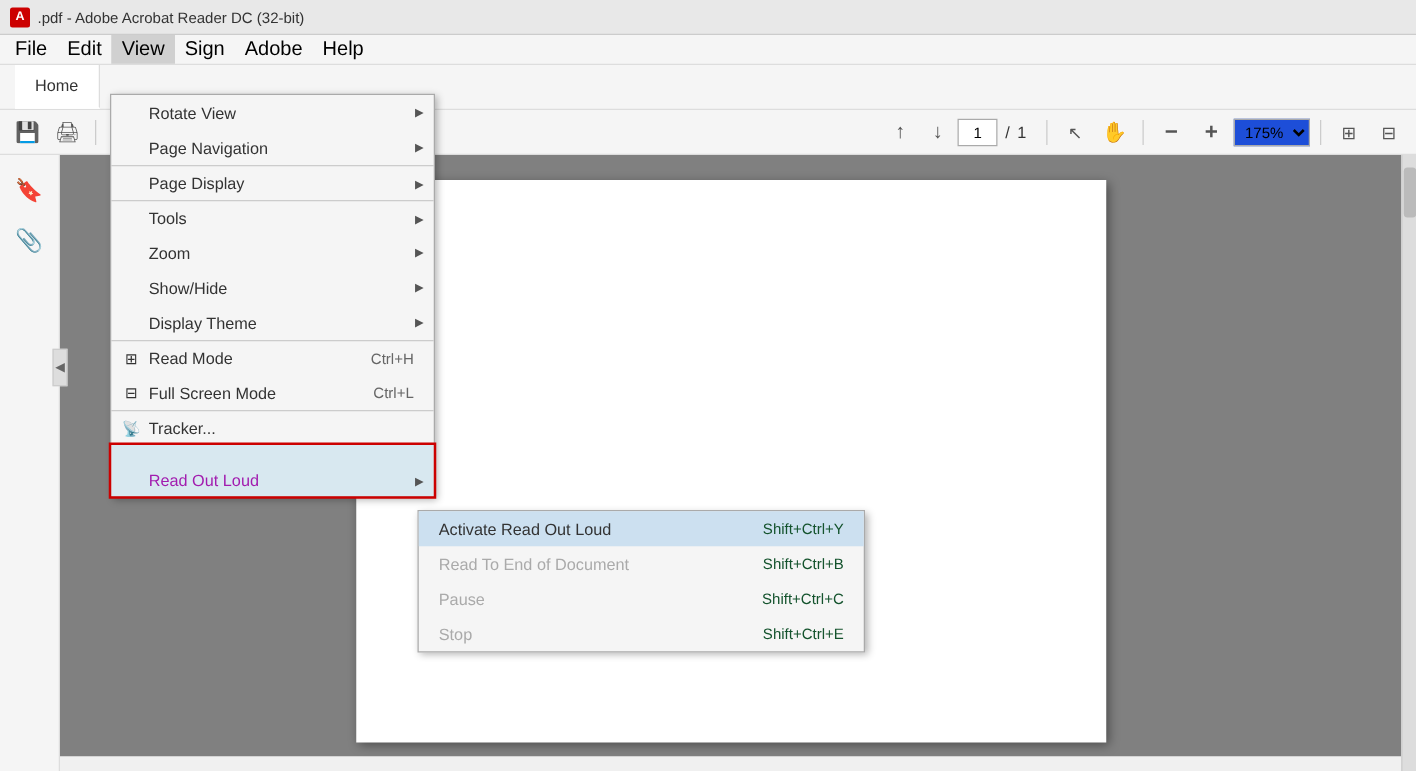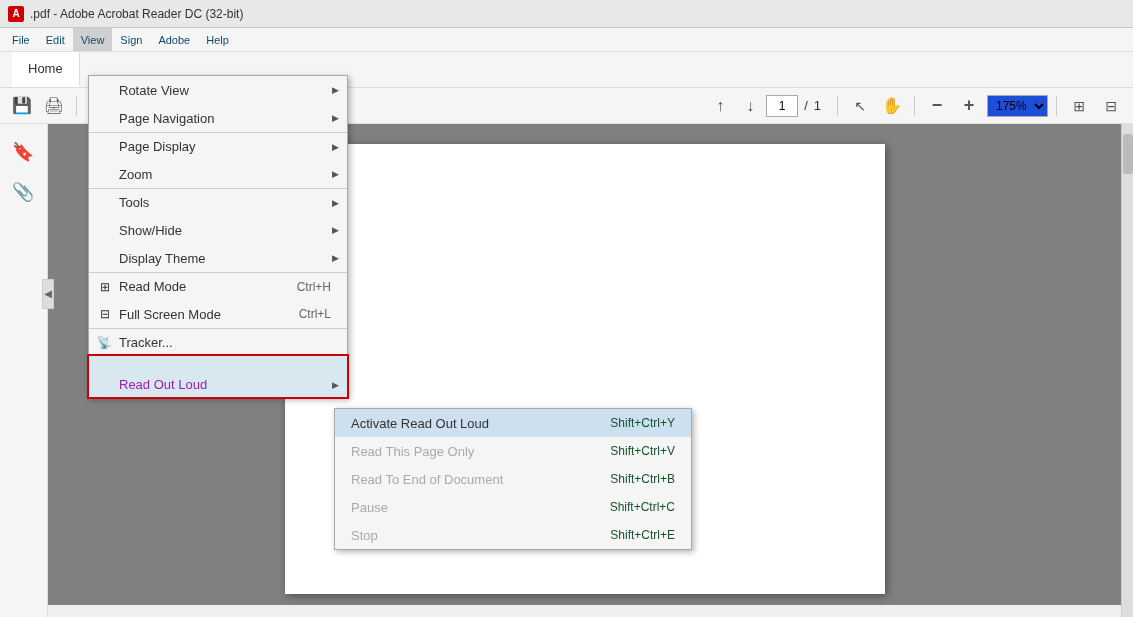--- a/index.html
+++ b/index.html
@@ -41,22 +41,22 @@
       background: #f5f5f5;
       height: 24px;
       display: flex;
       align-items: center;
       padding: 0 4px;
       border-bottom: 1px solid #ddd;
     }
     .menu-item {
       padding: 2px 8px;
       cursor: pointer;
-      font-size: 11px;
-      color: #0c4a6e;
+      font-size: 16px;
+      color: #000000;
       height: 100%;
       display: flex;
       align-items: center;
     }
     .menu-item.active { background: #d0d0d0; }
 
     
     .toolbar {
       background: #f5f5f5;
       height: 36px;
@@ -375,26 +375,26 @@
   </div>
 
   <div class="dropdown-item has-submenu">
     <span>Page Navigation</span>
   </div>
 
   <div class="dropdown-item has-submenu separator-above">
     <span>Page Display</span>
   </div>
 
+  <div class="dropdown-item has-submenu separator-above">
+    <span>Tools</span>
+  </div>
+
   <div class="dropdown-item has-submenu">
     <span>Zoom</span>
-  </div>
-
-  <div class="dropdown-item has-submenu separator-above">
-    <span>Tools</span>
   </div>
 
   <div class="dropdown-item has-submenu">
     <span>Show/Hide</span>
   </div>
 
   <div class="dropdown-item has-submenu">
     <span>Display Theme</span>
   </div>
 
@@ -421,24 +421,20 @@
 
 </div>
 
 <div class="read-outloud-submenu">
 
   <div class="submenu-item active-item">
     <span>Activate Read Out Loud</span>
     <span class="shortcut">Shift+Ctrl+Y</span>
   </div>
 
-  <div class="submenu-item disabled">
-    <span>Read This Page Only</span>
-    <span class="shortcut">Shift+Ctrl+V</span>
-  </div>
 
   <div class="submenu-item disabled">
     <span>Read To End of Document</span>
     <span class="shortcut">Shift+Ctrl+B</span>
   </div>
 
   <div class="submenu-item disabled">
     <span>Pause</span>
     <span class="shortcut">Shift+Ctrl+C</span>
   </div>

